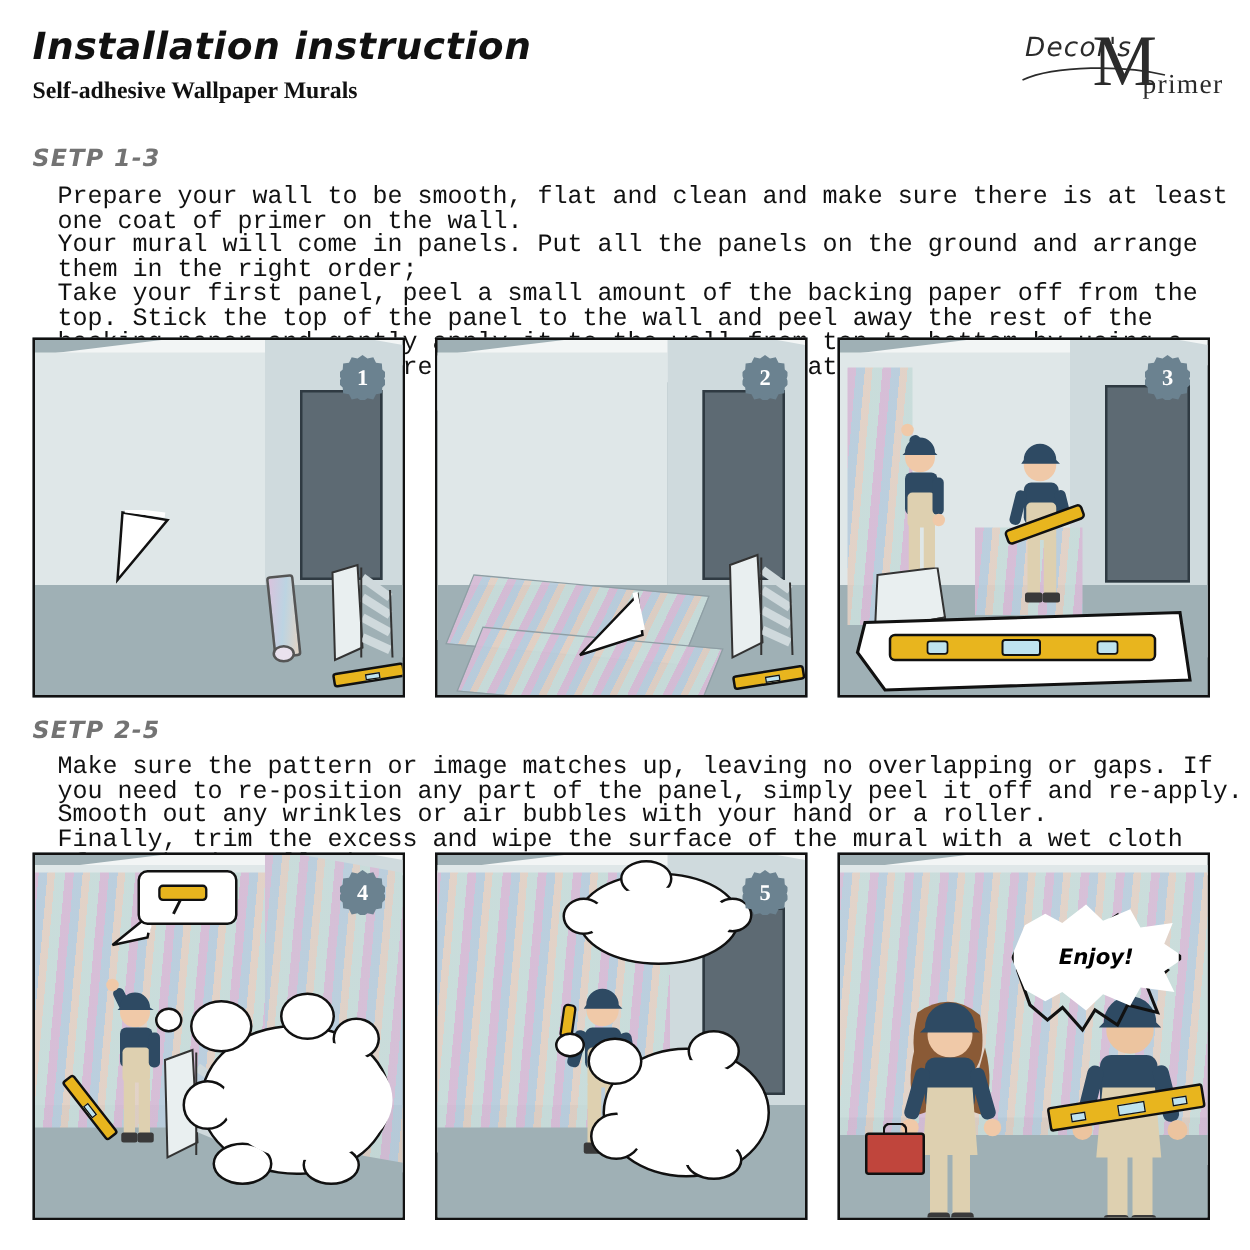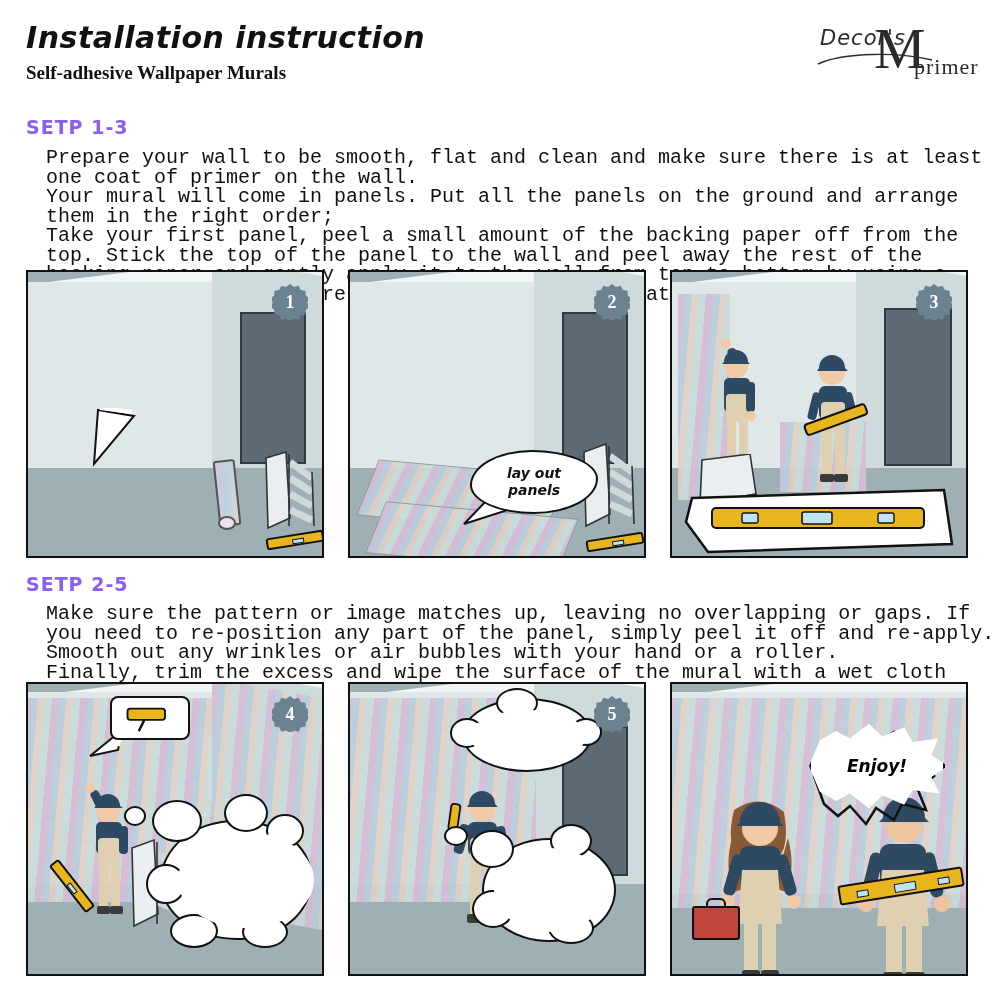--- a/index.html
+++ b/index.html
@@ -71,24 +71,25 @@
   .logo .swash {
     position: absolute;
     left: 14px; top: 36px;
     width: 120px; height: 22px;
   }
 
   
   .step-head {
     position: absolute;
     font-family: "DejaVu Sans", sans-serif;
+    font-style: italic;
     font-weight: bold;
     font-size: 19px;
     letter-spacing: 1px;
-    color: #8b5cf6;
+    color: #737373;
   }
   .body-text {
     position: absolute;
     font-family: Liberation Mono, monospace;
     font-size: 20px;
     line-height: 19.5px;
     color: #111;
     width: 950px;
     margin-left: 20px;
   }
@@ -272,22 +273,20 @@
         <line x1="54" y1="26" x2="56" y2="84" stroke="#333" stroke-width="1.6"></line>
       </svg>
     </div>
     <div class="level" style="left:236px; top:264px; width:58px; height:12px; transform:rotate(-9deg);">
       <div class="eye" style="left:24px; top:3px; width:12px; height:5px;"></div>
     </div>
     <svg style="position:absolute; left:108px; top:198px; z-index:28;" width="60" height="60" viewBox="0 0 60 60">
       <path d="M52 6 L 56 38 L 6 54 Z" fill="#fff" stroke="#111" stroke-width="2"></path>
       <path d="M50 4 L 56 34" stroke="#fff" stroke-width="4"></path>
     </svg>
-    <div class="bubble" style="left:120px; top:178px; width:128px; height:64px; font-size:14px; white-space:pre-line;">lay out
-panels</div>
     <div class="badge">
       <div class="star"></div>
         <span>2</span>
     </div>
   </div>
 
   <div class="panel" style="left:670px; top:270px; width:298px; height:288px;">
     <div class="ceil" style="left:-10px; top:-6px; width:320px; height:44px; transform:skewY(-7deg);"></div>
     <div class="wall-left" style="left:-4px; top:10px; width:188px; height:230px;"></div>
     <div class="wall-right" style="left:184px; top:-4px; width:130px; height:250px; transform:skewY(10deg);"></div>

